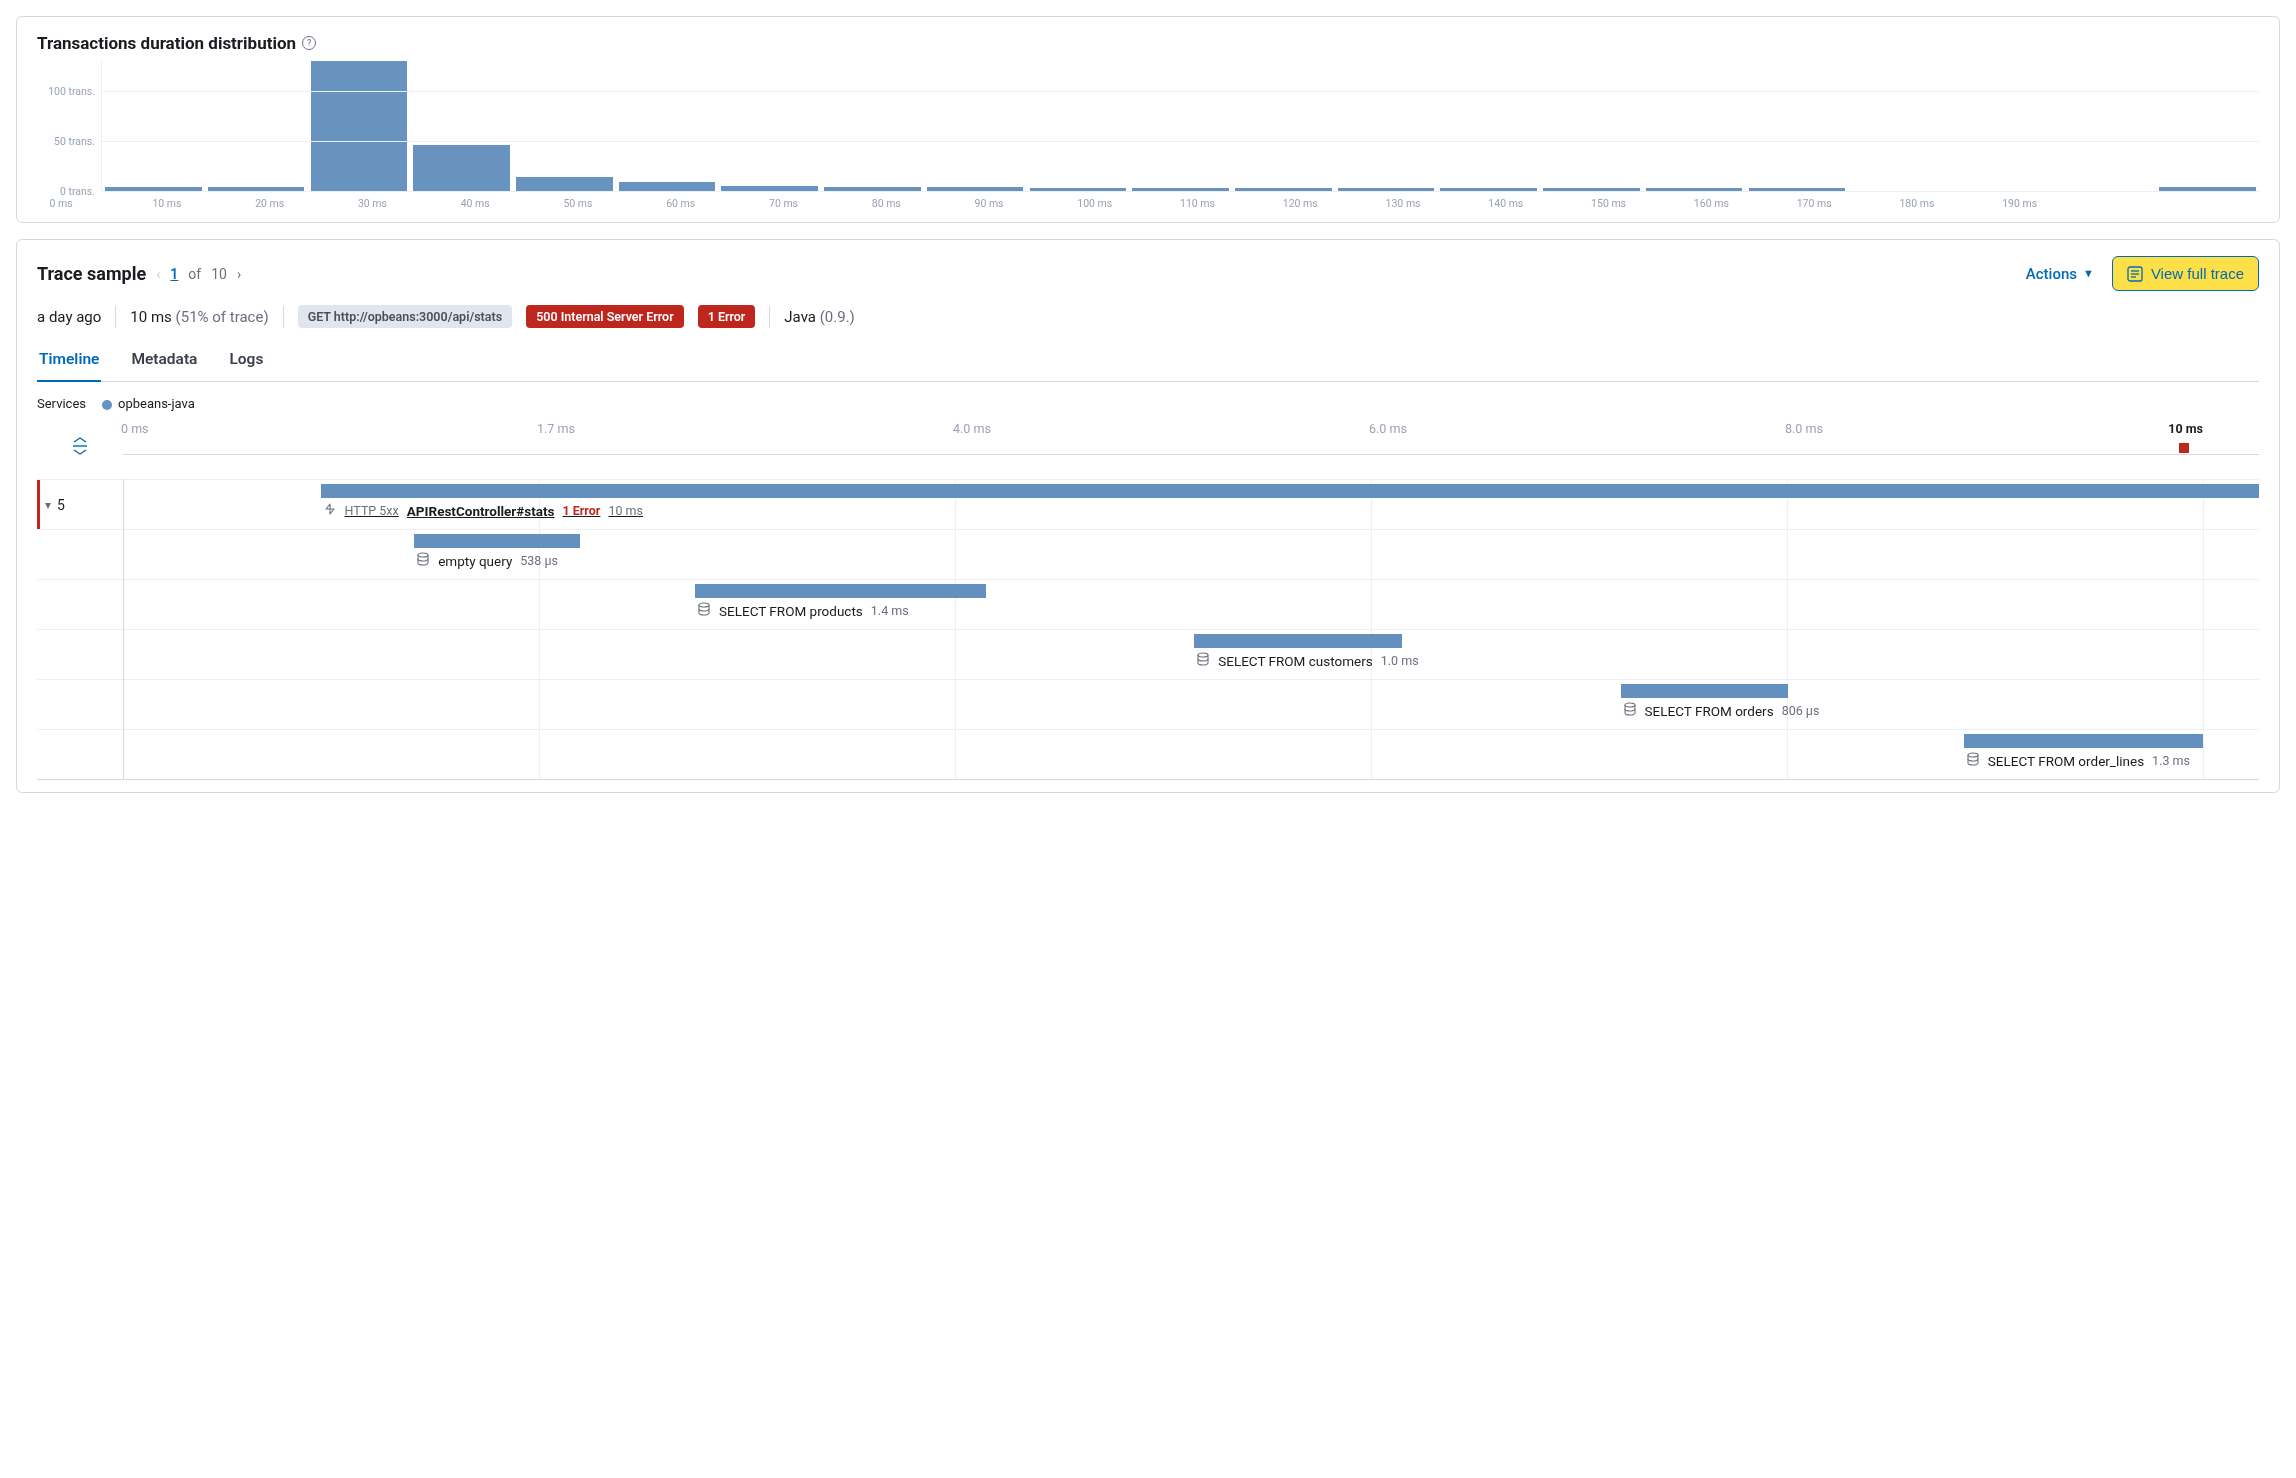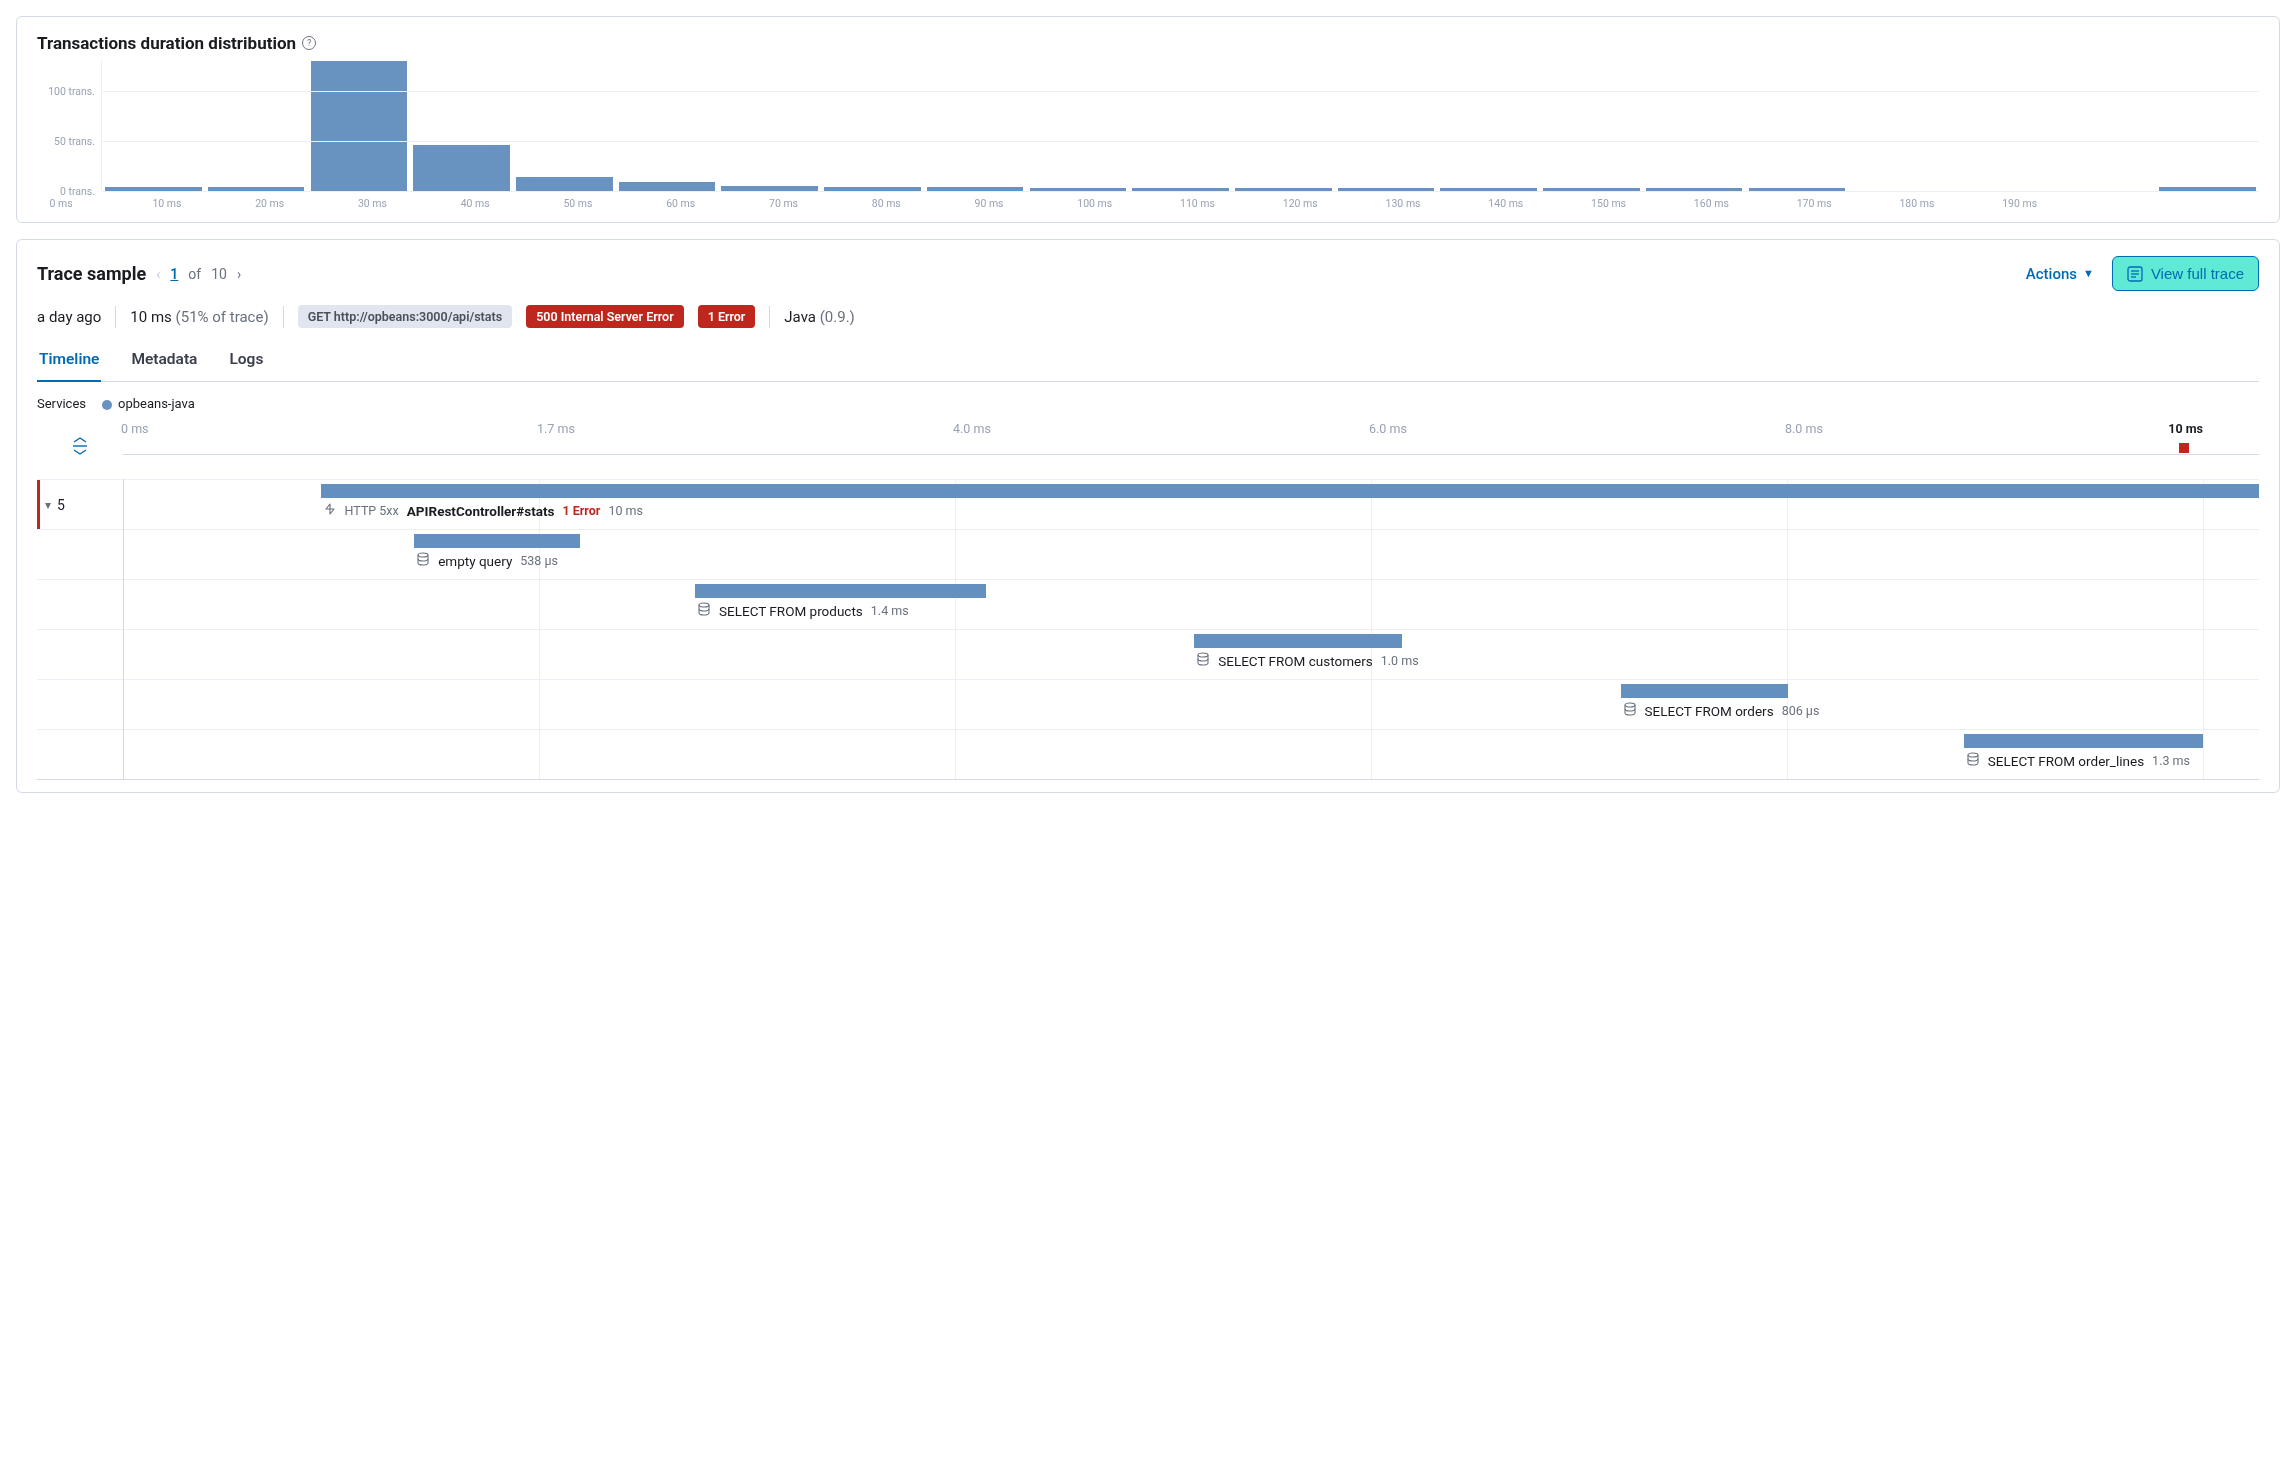--- a/index.html
+++ b/index.html
@@ -54,21 +54,21 @@
   .ts-header { display:flex; align-items:center; justify-content:space-between; margin-bottom:14px; }
   .ts-header-left { display:flex; align-items:center; gap:10px; }
   .ts-title { font-size:18px; font-weight:700; }
   .pager { display:flex; align-items:center; gap:10px; color:var(--text-sub); }
   .pager .num { color:var(--blue-link); font-weight:600; text-decoration:underline; }
   .chev { color:#c2c8d3; font-size:14px; }
   .chev.enabled { color:var(--text-sub); cursor:pointer; }
   .ts-header-right { display:flex; align-items:center; gap:18px; }
   .actions { color:var(--blue-link); font-weight:500; display:flex; align-items:center; gap:6px; cursor:pointer; font-size:15px;margin-left:24px;}
   .actions .chev-down { font-size:11px; }
-  .btn-outline { border:1px solid var(--blue-link); color:var(--blue-link); background:#5eead4; border-radius:6px; padding:8px 14px; font-size:15px; font-weight:500; display:flex; align-items:center; gap:8px; cursor:pointer; }
+  .btn-outline { border:1px solid var(--blue-link); color:var(--blue-link); background:#fde047; border-radius:6px; padding:8px 14px; font-size:15px; font-weight:500; display:flex; align-items:center; gap:8px; cursor:pointer; }
   .btn-outline svg { display:block; }
 
   .meta-row { display:flex; align-items:center; gap:14px; flex-wrap:wrap; margin-bottom:14px; font-size:15px;}
   .sep { width:1px; height:22px; background:var(--border); }
   .meta-sub { color:var(--text-sub); font-size:15px; }
   .badge { border-radius:4px; padding:4px 10px; font-size:12.5px; font-weight:600; white-space:nowrap; }
   .badge.gray { background:var(--badge-gray-bg); color:var(--badge-gray-text); }
   .badge.red { background:var(--pill-red); color:#fff; }
   .lang-ver { color:var(--text-sub); }
 
@@ -308,21 +308,21 @@
         <div class="wf-grid-v" style="left: calc(80% - 27.6px);"></div>
         <div class="wf-grid-v" style="left: calc(100% - 56px);"></div>
         <div class="wf-row" style="margin-top: 24px;">
           <div class="gutter" style="position: relative;">
             <div class="root-left-marker"></div>
             <span class="expand">▾</span>
             <span>5</span>
           </div>
           <div class="lane">
             <div class="span-bar" style="left: calc(9.5% - 5.32px); width: calc(90.5% + 5.32px);"></div>
-            <div class="span-label" style="left: calc(9.5% - 3.32px);">
+            <div class="span-label" style="left: calc(9.5% - 3.32px); text-decoration: underline;">
               <span><svg class="http-icon" width="14" height="14" viewBox="0 0 14 14">
                   <path d="M7 2 L3 7 L7 7 L7 12 L11 7 L7 7 Z" fill="none" stroke="#69707d" stroke-width="1.1" stroke-linejoin="round"></path>
                 </svg></span>
               <span class="prefix">HTTP 5xx</span>
               <span class="name bold">APIRestController#stats</span>
               <span class="err">1 Error</span>
               <span class="dur">10 ms</span>
             </div>
           </div>
         </div>

